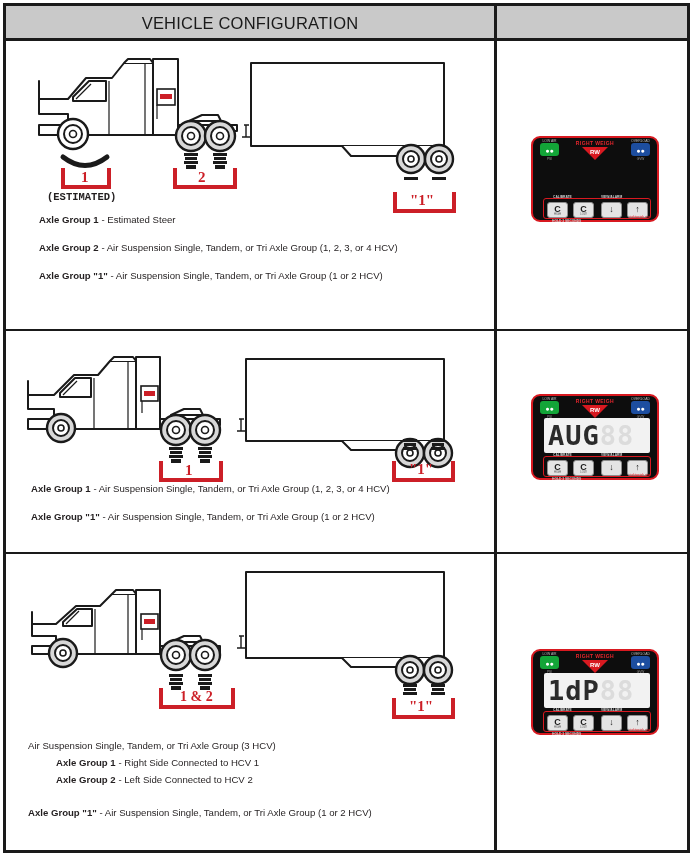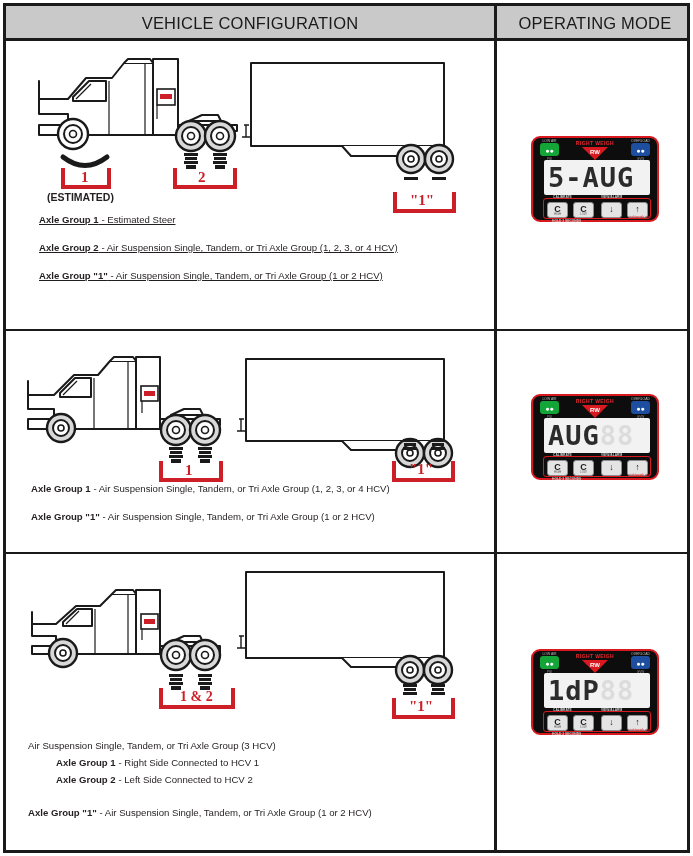--- a/index.html
+++ b/index.html
@@ -69,21 +69,21 @@
     left: 33px; right: 14px;
     font-size: 9.6px; color: #231f20;
     line-height: 1.25;
   }
   .cap-line { margin-bottom: 16px; white-space: nowrap; }
   .cap-line:last-child { margin-bottom: 0; }
   .cap-line b { font-weight: bold; }
   .cap-tight { margin-bottom: 5px; }
   .cap-indent { padding-left: 28px; }
   .cap-gap { margin-bottom: 21px; }
-  #row1-caps { top: 173px; text-decoration: underline; }
+  #row1-caps { top: 173px; }
   #row2-caps { top: 152px; left: 25px; }
   #row3-caps { top: 186px; left: 22px; }
 
   
   .gauge {
     position: absolute;
     width: 128px; height: 86px;
     background: #0d0d0d;
     border: 2px solid #d81920;
     border-radius: 9px;
@@ -206,21 +206,20 @@
   }
 </style>
 </head>
 <body>
 
 <div id="page">
   <div class="table-frame">
 
     <div class="header-band"></div>
     <div class="header-cell left">VEHICLE CONFIGURATION</div>
-    <div class="header-cell right">OPERATING MODE</div>
     <div class="col-divider"></div>
     <div class="row-divider" id="rowdiv1"></div>
     <div class="row-divider" id="rowdiv2"></div>
 
     <div class="row-left" id="row1-left">
       <svg class="illus" width="488" height="140" viewBox="0 0 488 140">
         <g fill="none" stroke="#1a1a1a" stroke-width="2" stroke-linejoin="round">
 
           <path d="M33 40 L33 73 L62 73 L62 84 L33 84 L33 94 L147 94 L147 22 L118 22
                    L106 37 L80 37 L62 58 L33 58 Z" fill="#fff"></path>
@@ -303,21 +302,21 @@
 
         <path d="M57 116 Q79 133 101 116" fill="none" stroke="#1a1a1a" stroke-width="5" stroke-linecap="round"></path>
       </svg>
 
       <div class="bracket" style="left:54px; top:126px;">
         <svg width="52" height="23">
             <path d="M3 1 L3 20 L49 20 L49 1" fill="none" stroke="#cc1f27" stroke-width="4"></path>
           </svg>
       </div>
       <div class="bk-label" style="left:75px; top:128px; font-size:15px;">1</div>
-      <div class="estimated" style="left:41px; top:150px;">(ESTIMATED)</div>
+      <div class="estimated" style="left:41px; top:150px;font-family:Liberation Mono, monospace;">(ESTIMATED)</div>
 
       <div class="bracket" style="left:166px; top:126px;">
         <svg width="66" height="23">
             <path d="M3 1 L3 20 L63 20 L63 1" fill="none" stroke="#cc1f27" stroke-width="4"></path>
           </svg>
       </div>
       <div class="bk-label" style="left:192px; top:128px; font-size:15px;">2</div>
 
       <div class="bracket" style="left:386px; top:150px;">
         <svg width="65" height="23">
@@ -350,24 +349,20 @@
         </div>
         <div class="ind ind-left">
           <div class="ind-label">LOW AIR</div>
           <div class="ind-glyph">●●</div>
           <div class="ind-sub">PSI</div>
         </div>
         <div class="ind ind-right">
           <div class="ind-label">OVERLOAD</div>
           <div class="ind-glyph">●●</div>
           <div class="ind-sub">GVW</div>
-        </div>
-        <div class="lcd">
-          <span class="lcd-digits">5-AUG</span>
-            <span class="lcd-ghost"></span>
         </div>
         <div class="btn-block">
           <div class="btn-label cal">CALIBRATE</div>
           <div class="btn-label view">VIEW/ALARM</div>
           <div class="btn" style="left:3px">
             <div class="btn-glyph">C</div>
             <div class="btn-sub">HIGH</div>
           </div>
           <div class="btn" style="left:29px">
             <div class="btn-glyph">C</div>

